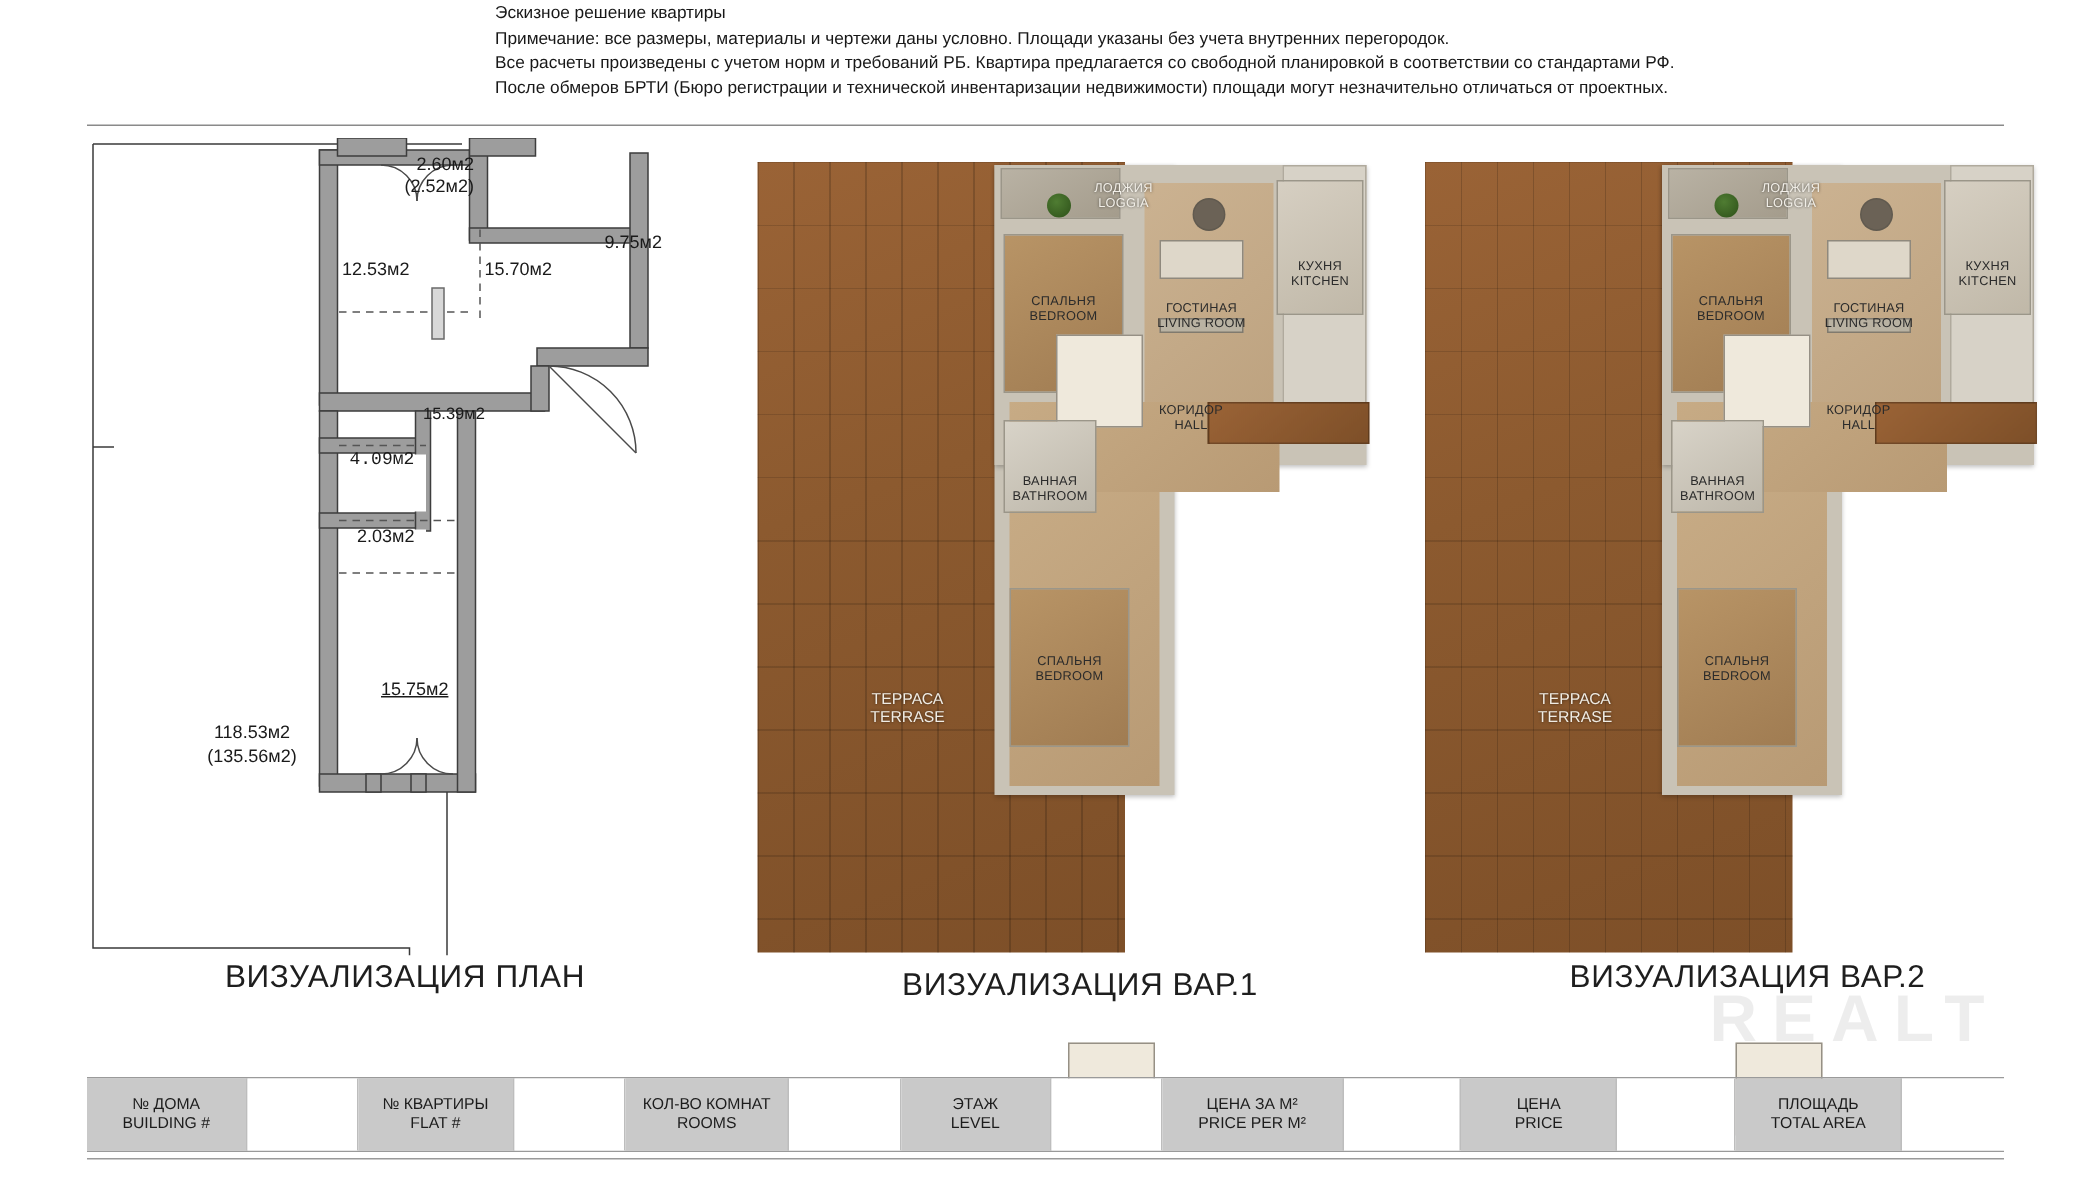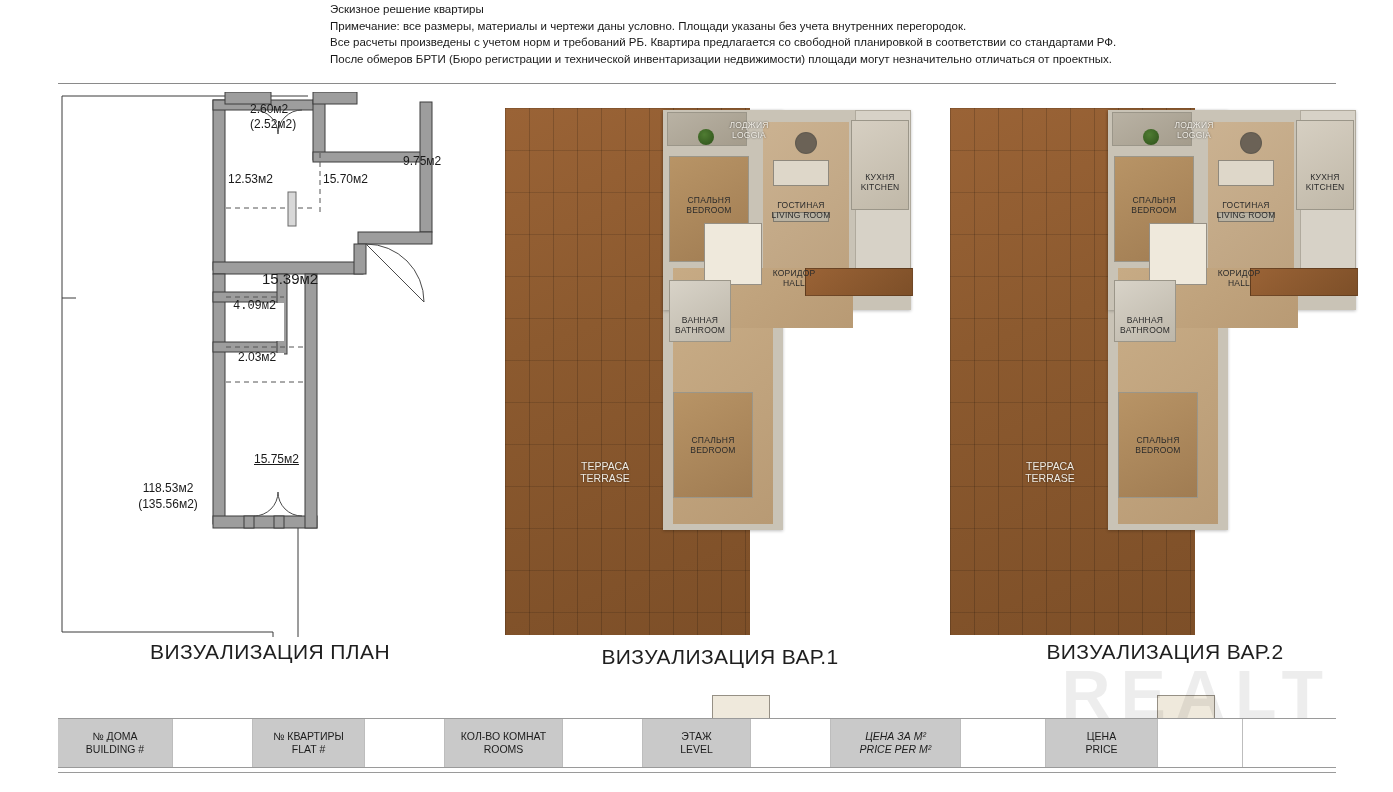--- a/index.html
+++ b/index.html
@@ -177,21 +177,21 @@
     letter-spacing: .2px;
     white-space: nowrap;
   }
   .room-label.light { color: #f2efe8; text-shadow: 0 0 2px rgba(0,0,0,.65); margin-left: 42px; }
 
   
   .watermark {
     position: absolute;
     right: 60px;
     top: 655px;
-    font-size: 68px;
+    font-size: 44px;
     font-weight: bold;
     letter-spacing: 10px;
     color: rgba(0,0,0,.07);
     user-select: none;
   }
 
   
   .footer {
     position: absolute;
     left: 58px;
@@ -292,28 +292,28 @@
       <path d="M244 18 A24 24 0 0 0 220 42"></path>
       <path d="M196 424 A24 24 0 0 0 220 400"></path>
       <path d="M244 424 A24 24 0 0 1 220 400"></path>
       <path d="M308 152 A58 58 0 0 1 366 210"></path>
       <line x1="308" y1="152" x2="366" y2="210"></line>
       <rect x="230" y="100" width="8" height="34" fill="#d8d8d8" stroke="#6a6a6a"></rect>
     </g>
   </svg>
 
   
-  <div style="position:absolute;left:192px;top:10px;width:80px;text-align:left;font-size:12px;line-height:15px;">
+  <div style="position:absolute;left:178px;top:10px;width:80px;text-align:right;font-size:12px;line-height:15px;">
     <span>2.60м2</span><br>
     <span>(2.52м2)</span>
   </div>
   <div style="position:absolute;left:170px;top:80px;font-size:12px;">12.53м2</div>
   <div style="position:absolute;left:265px;top:80px;font-size:12px;">15.70м2</div>
   <div style="position:absolute;left:345px;top:62px;font-size:12px;">9.75м2</div>
-  <div style="position:absolute;left:204px;top:178px;font-size:15px;">15.39м2</div>
+  <div style="position:absolute;left:224px;top:178px;font-size:11px;">15.39м2</div>
   <div style="position:absolute;left:175px;top:207px;font-size:12px;font-family:Liberation Mono, monospace;">4.09м2</div>
   <div style="position:absolute;left:180px;top:258px;font-size:12px;">2.03м2</div>
   <div style="position:absolute;left:196px;top:360px;font-size:12px;text-decoration:underline;">15.75м2</div>
   <div style="position:absolute;left:45px;top:388px;width:130px;text-align:center;font-size:12px;line-height:16px;">
     <span>118.53м2</span><br>
     <span>(135.56м2)</span>
   </div>
 </div>
 
 <div class="caption" style="left:80px;top:640px;width:380px;">ВИЗУАЛИЗАЦИЯ ПЛАН</div>
@@ -482,34 +482,38 @@
       <span></span>
     </div>
     <div class="fcell hdr" style="width: 108px;">
       <span>ЭТАЖ</span>
       <span>LEVEL</span>
     </div>
     <div class="fcell val" style="width: 80px;">
       <span></span>
       <span></span>
     </div>
-    <div class="fcell hdr" style="width: 130px; font-style: italic;">
+    <div class="fcell hdr" style="width: 130px;">
       <span>ЦЕНА ЗА М²</span>
       <span>PRICE PER М²</span>
     </div>
     <div class="fcell val" style="width: 85px;">
       <span></span>
       <span></span>
     </div>
     <div class="fcell hdr" style="width: 112px;">
       <span>ЦЕНА</span>
       <span>PRICE</span>
     </div>
     <div class="fcell val" style="width: 85px;">
       <span></span>
       <span></span>
     </div>
+    <div class="fcell hdr" style="width: 120px;">
+      <span>ПЛОЩАДЬ</span>
+      <span>TOTAL AREA</span>
+    </div>
     <div class="fcell val" style="width: 73px;">
       <span></span>
       <span></span>
     </div>
   </div>
 <div class="footer-rule"></div>
 
 </body></html>

